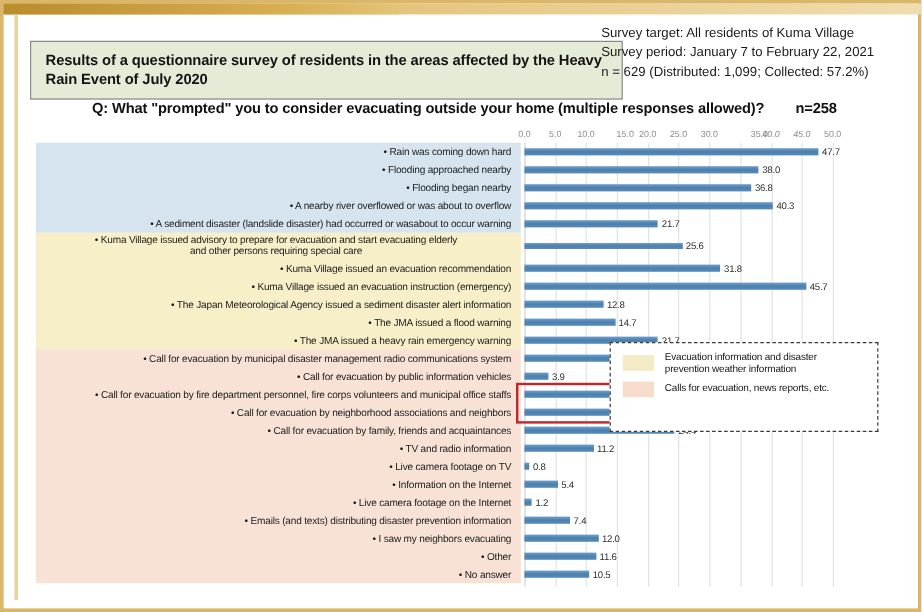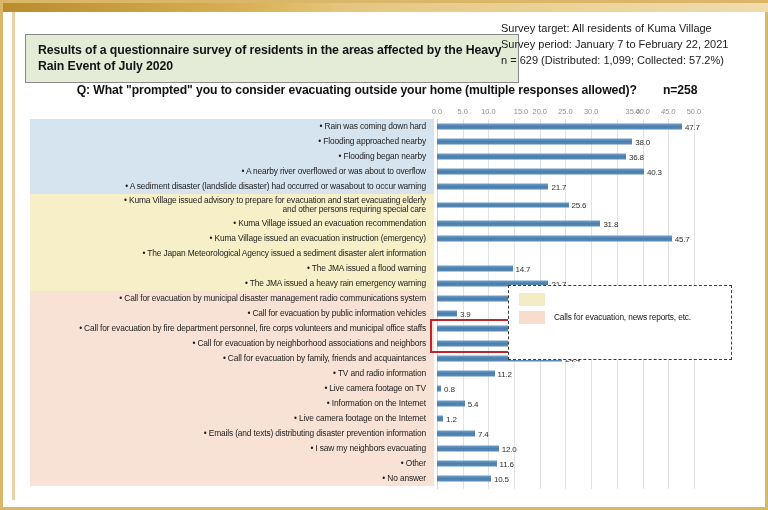--- a/index.html
+++ b/index.html
@@ -54,21 +54,21 @@
 
   .rows{position:absolute;left:0;top:12px;width:711px;}
   .row{position:relative;height:15px;}
   .row-label{
     position:absolute;right:315px;width:392px;top:50%;
     transform:translateY(-50%);
     text-align:right;font-size:8.4px;line-height:1.12;color:#1c1c1c;
     letter-spacing:-0.15px;white-space:pre-line;
   }
   .row.tall{height:22px;}
-  .row.tall .row-label{font-size:8.4px;}
+  .row.tall .row-label{font-size:8.4px;text-align:center;}
   .bar-wrap{position:absolute;left:407px;top:50%;transform:translateY(-50%);
     width:304px;height:15px;display:flex;align-items:center;}
   .bar{height:5.4px;background:linear-gradient(180deg,#6f9fc8 0%,#4a7fae 50%,#5a8cba 100%);
     border-radius:0;}
   .bar-val{font-size:8px;color:#303030;margin-left:3px;white-space:nowrap;
     letter-spacing:-0.2px;}
 
   
   #redbox{position:absolute;left:400px;top:226px;width:252px;height:35px;
     border:2.3px solid #c0272d;box-sizing:border-box;pointer-events:none;}
@@ -186,20 +186,24 @@
         </div>
         <div class="row" style="height: 15px;">
           <div class="row-label">• Kuma Village issued an evacuation instruction (emergency)</div>
           <div class="bar-wrap">
             <div class="bar" style="width: 234.788px;"></div>
             <span class="bar-val">45.7</span>
           </div>
         </div>
         <div class="row" style="height: 15px; padding-left: 31px;">
           <div class="row-label">• The Japan Meteorological Agency issued a sediment disaster alert information</div>
+          <div class="bar-wrap">
+            <div class="bar" style="width: 65.7613px;"></div>
+            <span class="bar-val">12.8</span>
+          </div>
         </div>
         <div class="row" style="height: 15px;">
           <div class="row-label">• The JMA issued a flood warning</div>
           <div class="bar-wrap">
             <div class="bar" style="width: 75.5227px;"></div>
             <span class="bar-val">14.7</span>
           </div>
         </div>
         <div class="row" style="height: 15px;">
           <div class="row-label">• The JMA issued a heavy rain emergency warning</div>
@@ -299,20 +303,22 @@
             <span class="bar-val">10.5</span>
           </div>
         </div>
       </div>
     <div id="redbox" style="top: 212px; height: 34px;"></div>
   </div>
 
   <div id="legend">
       <div class="leg-row">
         <span class="leg-sw" style="background: rgb(244, 236, 196);"></span>
+        <span class="leg-tx" style="white-space: pre-line;">Evacuation information and disaster
+prevention weather information</span>
       </div>
       <div class="leg-row">
         <span class="leg-sw" style="background: rgb(248, 221, 205);"></span>
         <span class="leg-tx" style="white-space: pre-line;">Calls for evacuation, news reports, etc.</span>
       </div>
     </div>
 
 </div>
 
 </body></html>

